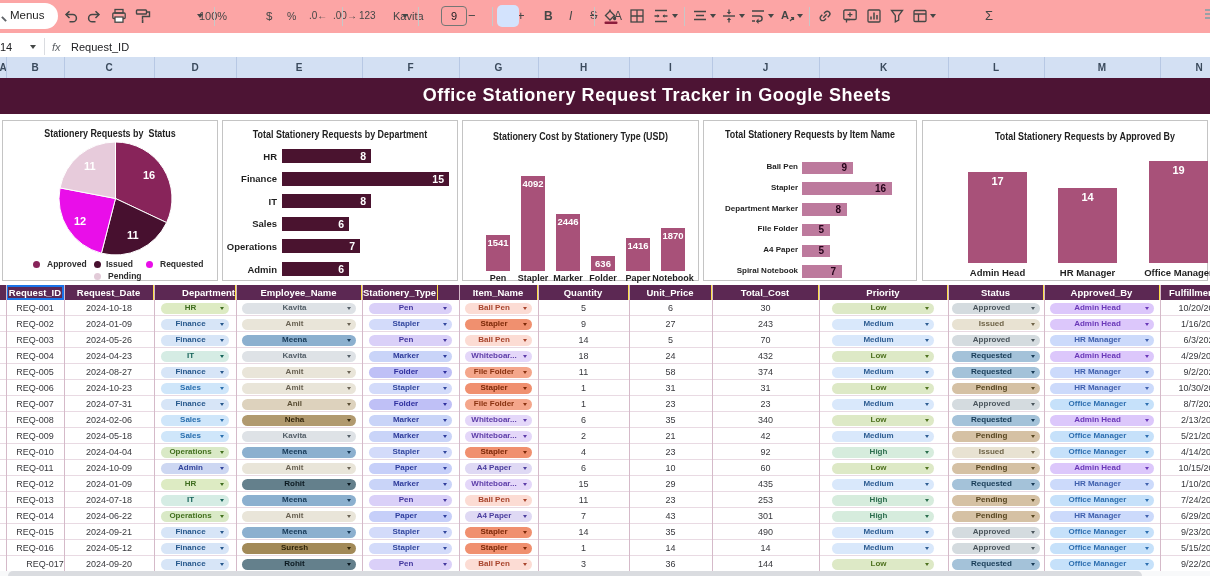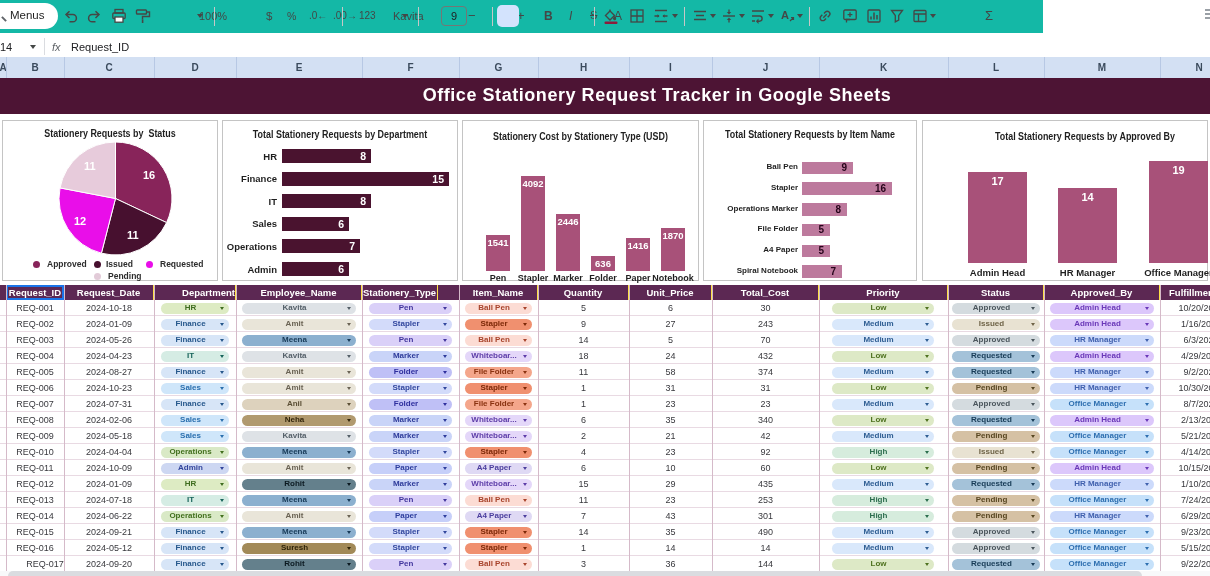--- a/index.html
+++ b/index.html
@@ -1,19 +1,19 @@
 <!DOCTYPE html>
 <html><head>
 <meta charset="utf-8">
 <style>
 * { margin:0; padding:0; box-sizing:border-box; }
 body { width:1210px; height:576px; overflow:hidden; position:relative;
   font-family:"Liberation Sans",sans-serif; background:#fff; }
 
-.toolbar { position:absolute; left:0; top:0; width:1043px; height:33px; background:#14b8a6; }
+.toolbar { position:absolute; left:0; top:0; width:1210px; height:33px; background:#fca5a5; }
 .menus { position:absolute; left:-26px; top:3px; width:84px; height:26px; background:#fff; border-radius:13px; }
 .menus span { position:absolute; left:36px; top:6px; font-size:11.5px; color:#1f1f1f; }
 .mag { position:absolute; left:1px; top:18px; width:6px; height:2px; background:#5f6368; transform:rotate(45deg); }
 .ti { position:absolute; top:8px; width:16px; height:16px; }
 .tt { position:absolute; top:10px; font-size:11px; color:#444746;margin-left:41px; }
 .sep { position:absolute; top:7px; width:1px; height:19px; background:#c7c7c7; }
 .caret { position:absolute; top:14px; width:0; height:0; border-left:3.5px solid transparent; border-right:3.5px solid transparent; border-top:4px solid #444746; }
 .bhl { position:absolute; left:497px; top:5px; width:22px; height:22px; background:#d3e3fd; border-radius:5px; }
 .fsbox { position:absolute; left:441px; top:6px; width:26px; height:20px; border:1px solid #747775; border-radius:4px; font-size:11px; color:#202124; text-align:center; line-height:18px; }
 
@@ -301,21 +301,21 @@
       <span>9</span>
     </div>
     <div class="lbl4" style="top:41.2px">Ball Pen</div>
     <div class="bar4" style="top:61.4px;left:98px;width:90px">
       <span>16</span>
     </div>
     <div class="lbl4" style="top:61.9px">Stapler</div>
     <div class="bar4" style="top:82.1px;left:98px;width:45px">
       <span>8</span>
     </div>
-    <div class="lbl4" style="top:82.6px">Operations Marker</div>
+    <div class="lbl4" style="top:82.6px">Department Marker</div>
     <div class="bar4" style="top:102.8px;left:98px;width:28px">
       <span>5</span>
     </div>
     <div class="lbl4" style="top:103.3px">File Folder</div>
     <div class="bar4" style="top:123.5px;left:98px;width:28px">
       <span>5</span>
     </div>
     <div class="lbl4" style="top:124.0px">A4 Paper</div>
     <div class="bar4" style="top:144.2px;left:98px;width:40px">
       <span>7</span>

